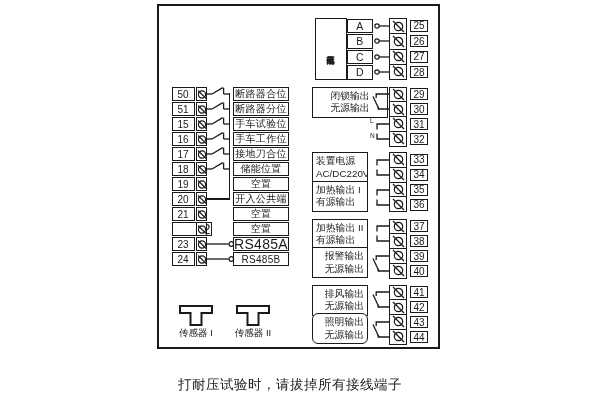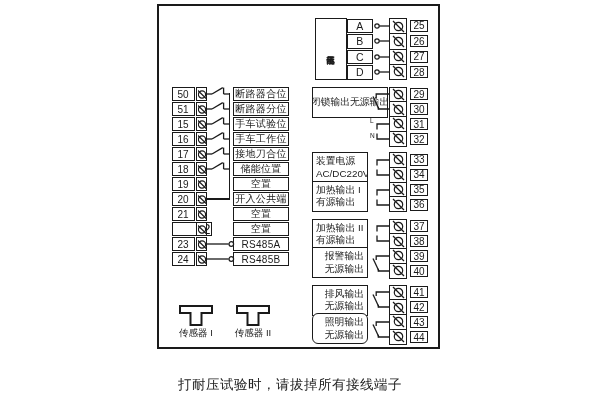--- a/index.html
+++ b/index.html
@@ -147,21 +147,21 @@
       </svg>
     </div>
     <div class="box" style="left: 233px; top: 222px; width: 56px; height: 14px; font-size: 10px; letter-spacing: 0.3px;">空置</div>
     <div class="box" style="left: 171.5px; top: 237px; width: 23px; height: 14px; font-size: 10px;">23</div>
     <div class="box" style="left: 196px; top: 237px; width: 11px; height: 14px;">
       <svg width="8" height="11" viewBox="0 0 8 11">
         <circle cx="4" cy="5.5" r="3.6" fill="none" stroke="#1a1a1a" stroke-width="1.2"></circle>
         <line x1="-0.6" y1="1" x2="8.6" y2="10" stroke="#1a1a1a" stroke-width="1.2"></line>
       </svg>
     </div>
-    <div class="box" style="left: 233px; top: 237px; width: 56px; height: 14px; font-size: 10px; letter-spacing: 0.3px;">RS485A</div>
+    <div class="box" style="left: 233px; top: 237px; width: 56px; height: 14px; font-size: 14px; letter-spacing: 0.3px;">RS485A</div>
     <div class="abs" style="left: 206px; top: 238px; width: 31px; height: 12px;">
       <svg width="31" height="12" viewBox="0 0 31 12">
         <line x1="0.5" y1="6" x2="22.6" y2="6" stroke="#1a1a1a" stroke-width="1.3"></line>
         <circle cx="25.3" cy="6" r="2.3" fill="#fff" stroke="#1a1a1a" stroke-width="1.2"></circle>
       </svg>
     </div>
     <div class="box" style="left: 171.5px; top: 252px; width: 23px; height: 14px; font-size: 10px;">24</div>
     <div class="box" style="left: 196px; top: 252px; width: 11px; height: 14px;">
       <svg width="8" height="11" viewBox="0 0 8 11">
         <circle cx="4" cy="5.5" r="3.6" fill="none" stroke="#1a1a1a" stroke-width="1.2"></circle>
@@ -256,21 +256,21 @@
           <line x1="2" y1="1" x2="13" y2="12" stroke="#1a1a1a" stroke-width="1.2"></line>
         </svg>
       </div>
       <div style="flex: 1 1 0%; display: flex; align-items: center; justify-content: center;">
         <svg width="15" height="13" viewBox="0 0 15 13">
           <circle cx="7.5" cy="6.5" r="4.2" fill="none" stroke="#1a1a1a" stroke-width="1.2"></circle>
           <line x1="2" y1="1" x2="13" y2="12" stroke="#1a1a1a" stroke-width="1.2"></line>
         </svg>
       </div>
     </div>
-    <div class="box" style="left: 312px; top: 86.5px; width: 76px; height: 31.4px; padding: 0px 3px; flex-direction: row; align-items: center;">
+    <div class="box" style="left: 312px; top: 86.5px; width: 76px; height: 31.4px; padding: 0px 3px; flex-direction: column; align-items: center;">
       <div class="lbl2">闭锁输出</div>
       <div class="lbl2">无源输出</div>
     </div>
     <div class="abs" style="left: 368px; top: 86px; width: 21px; height: 31px;">
       <svg width="21" height="31" viewBox="0 0 21 31" fill="none" stroke="#1a1a1a" stroke-width="1.3">
         <polyline points="21,8 8.2,8 8.2,12"></polyline>
         <line x1="5" y1="10.5" x2="11" y2="23.2"></line>
         <polyline points="21,23 10.3,23 10.3,20.8"></polyline>
       </svg>
     </div>

